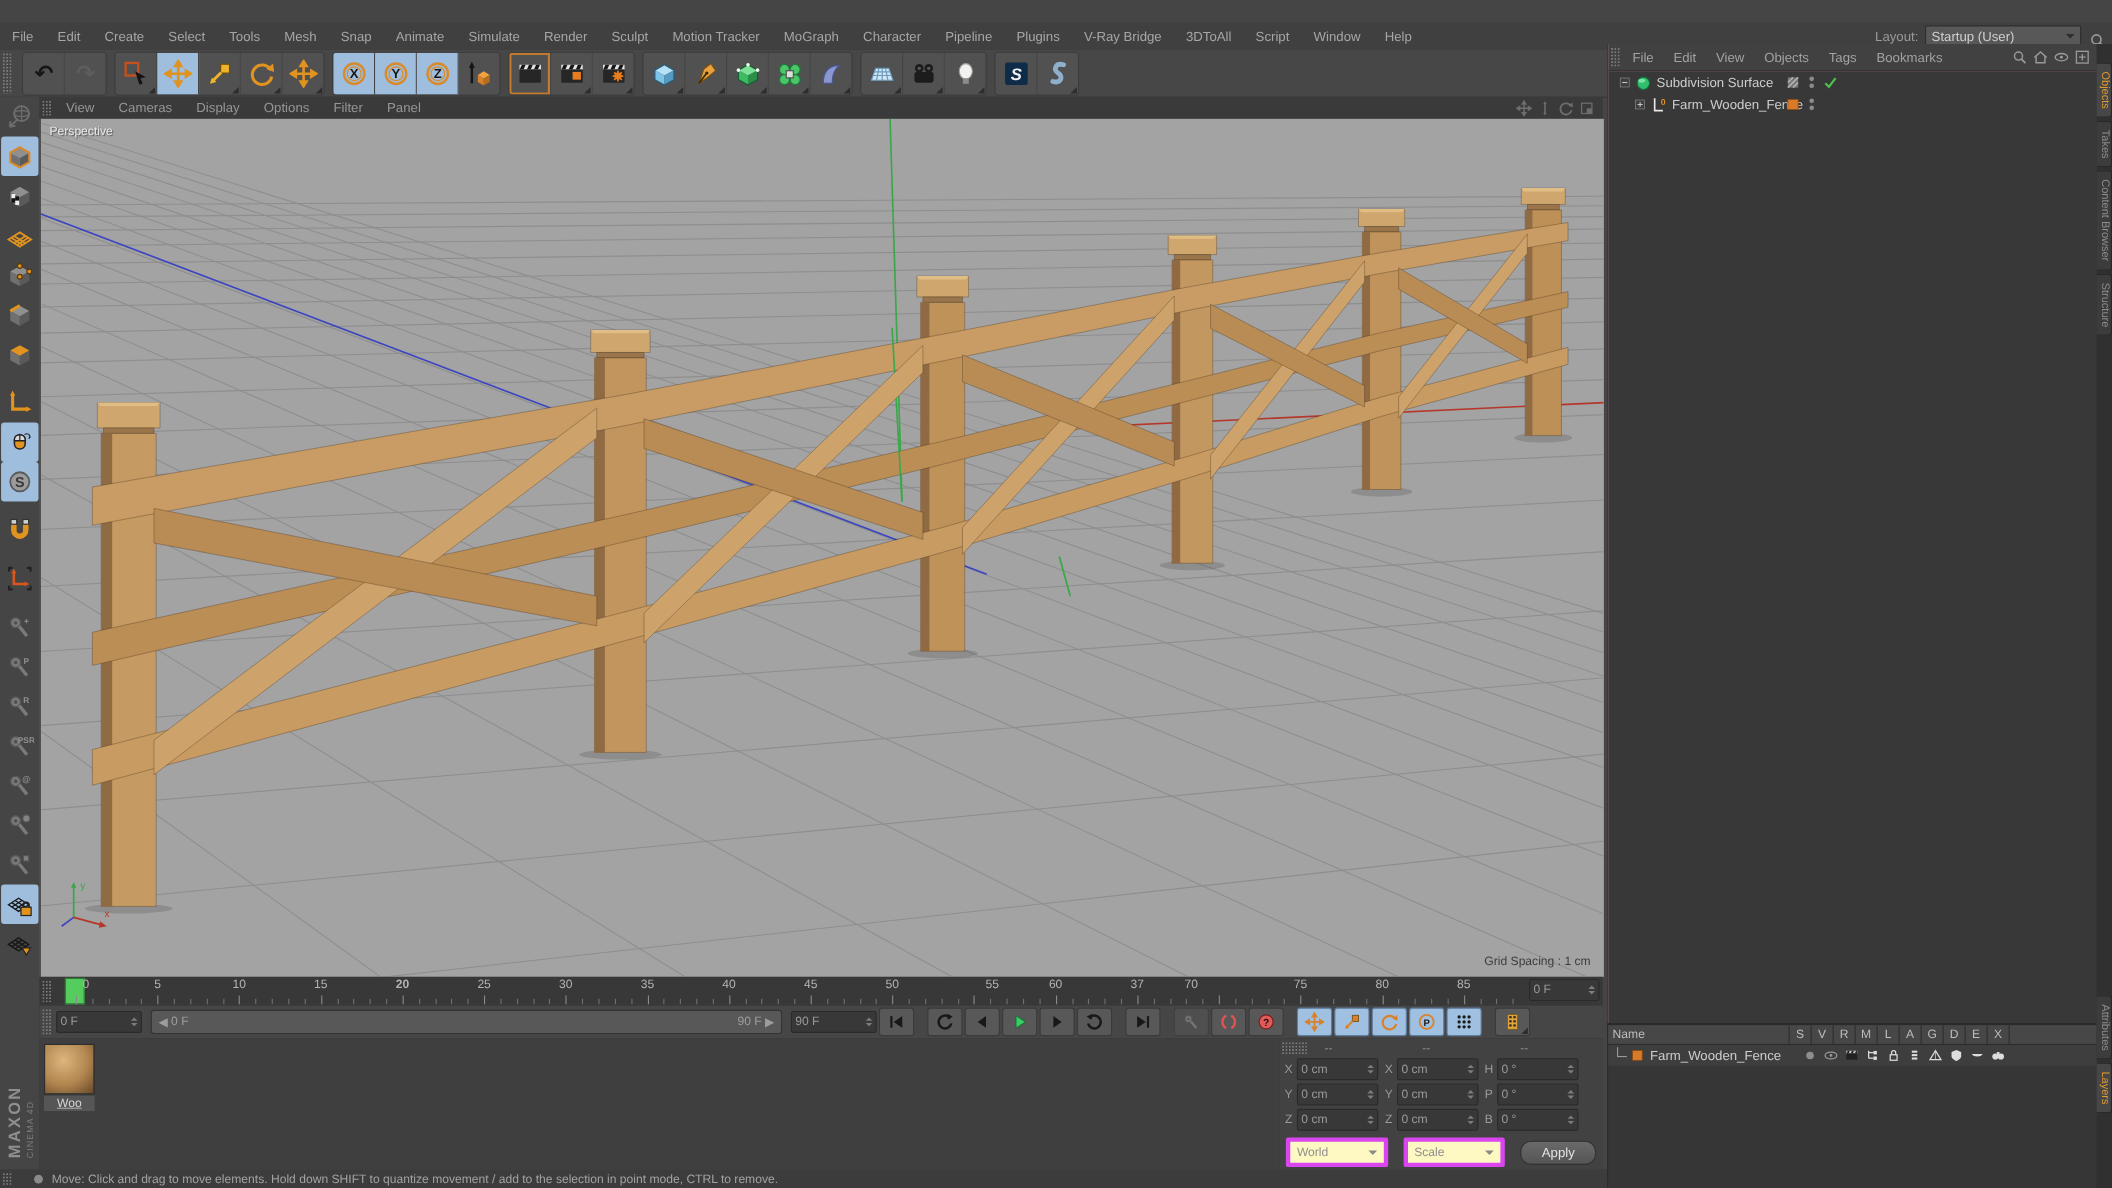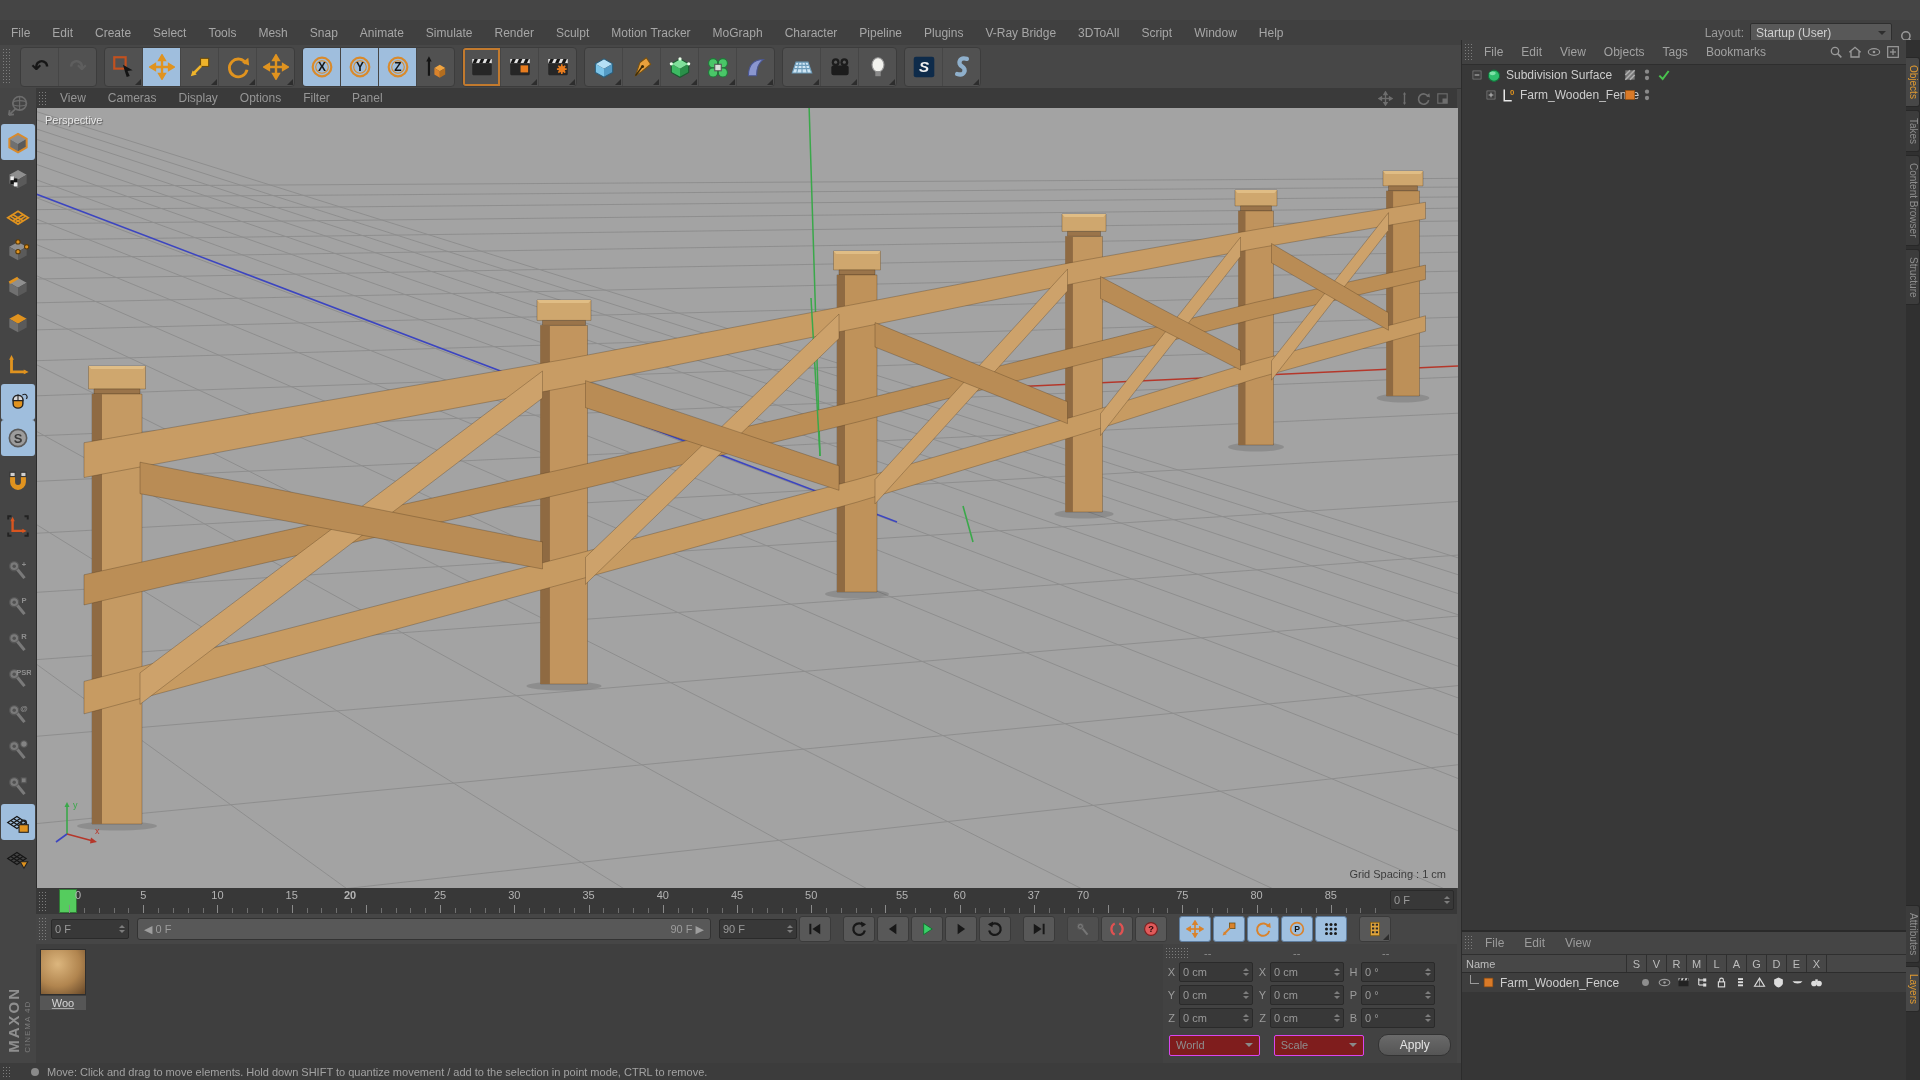--- a/index.html
+++ b/index.html
@@ -88,21 +88,21 @@
   .mat-name{margin-top:1px;background:#565656;color:#d6d6d6;font-size:11px;line-height:14px;}
   #coordmgr{left:1163px;top:944px;width:294px;height:119px;background:#424242;display:flex;flex-direction:column;}
   #coord-head{height:18px;display:flex;align-items:center;color:#8e8e8e;font-size:11px;}
   #coord-head span{width:92px;padding-left:14px;}
   #coord-grid{display:flex;gap:5px;padding:0 4px;}
   .coord-col{display:flex;flex-direction:column;gap:3px;}
   .coord-row{display:flex;align-items:center;gap:3px;}
   .coord-row .lbl{width:9px;color:#9c9c9c;font-size:11px;text-align:center;}
   .coord-row .fld{width:66px;}
   #coord-bottom{display:flex;align-items:center;gap:14px;padding:6px 6px 0 6px;}
-  .drop{width:100px;height:19px;background:#7f1d1d;border:1px solid #d946ef;border-radius:2px;color:#8e8e8e;display:flex;align-items:center;padding:0 6px;font-size:11px;}
+  .drop{width:100px;height:19px;background:#fef9c3;border:4px solid #d946ef;border-radius:2px;color:#8e8e8e;display:flex;align-items:center;padding:0 6px;font-size:11px;}
   .drop .caret{margin-left:auto;width:0;height:0;border:4px solid transparent;border-top-color:#8a8a8a;transform:translateY(2px);}
   #apply-btn{width:92px;height:20px;border-radius:10px;background:linear-gradient(#6a6a6a,#555);border:1px solid #333;color:#e4e4e4;display:flex;align-items:center;justify-content:center;font-size:12px;}
   
   #statusbar{left:0;top:1063px;width:1461px;height:17px;background:#3c3c3c;display:flex;align-items:center;color:#a2a2a2;font-size:11px;}
   #status-dot{width:8px;height:8px;border-radius:50%;background:#8a8a8a;margin:0 8px 0 18px;}
   
   #ompanel{left:1461px;top:40px;width:445px;height:890px;background:#f9a8d4;border-left:1px solid #2c2c2c;}
   #om-menu{height:24px;background:#414141;border-bottom:1px solid #2e2e2e;display:flex;align-items:center;}
   .om-item{padding:0 9px;color:#a2a2a2;}
   #om-icons{margin-left:auto;display:flex;gap:3px;padding-right:6px;}
@@ -732,21 +732,21 @@
         <div class="tick" style="left: 198.133px;"></div>
         <div class="tick" style="left: 212.978px;"></div>
         <div class="tick" style="left: 227.822px;"></div>
         <div class="tick major" style="left: 242.667px;"></div>
         <span class="tick-label" style="left: 242.667px;">15</span>
         <div class="tick" style="left: 257.511px;"></div>
         <div class="tick" style="left: 272.356px;"></div>
         <div class="tick" style="left: 287.2px;"></div>
         <div class="tick" style="left: 302.044px;"></div>
         <div class="tick major" style="left: 316.889px;"></div>
-        <span class="tick-label" style="left: 301px; font-weight: bold;">20</span>
+        <span class="tick-label" style="left: 317px; font-weight: bold;">20</span>
         <div class="tick" style="left: 331.733px;"></div>
         <div class="tick" style="left: 346.578px;"></div>
         <div class="tick" style="left: 361.422px;"></div>
         <div class="tick" style="left: 376.267px;"></div>
         <div class="tick major" style="left: 391.111px;"></div>
         <span class="tick-label" style="left: 391.111px;">25</span>
         <div class="tick" style="left: 405.956px;"></div>
         <div class="tick" style="left: 420.8px;"></div>
         <div class="tick" style="left: 435.644px;"></div>
         <div class="tick" style="left: 450.489px;"></div>
@@ -1193,24 +1193,20 @@
             <svg class="ic" viewBox="0 0 24 24">
               <circle cx="12" cy="7" r="3.2" fill="#8a8a8a"></circle>
               <circle cx="12" cy="16.5" r="3.2" fill="#8a8a8a"></circle>
             </svg>
           </span>
         </div>
       </div>
   </div>
 
   <div id="layerpanel" class="abs">
-    <div class="mgr-menu">
-      <span class="grip"></span>
-      <span id="lay-menu-items"><span class="mgr-item">File</span><span class="mgr-item">Edit</span><span class="mgr-item">View</span></span>
-    </div>
     <div id="lay-table-head">
         <span class="lay-hc" style="width: 160px;">Name</span>
         <span class="lay-hc" style="width: 19px; justify-content: center; padding-left: 0px;">S</span>
         <span class="lay-hc" style="width: 19px; justify-content: center; padding-left: 0px;">V</span>
         <span class="lay-hc" style="width: 19px; justify-content: center; padding-left: 0px;">R</span>
         <span class="lay-hc" style="width: 19px; justify-content: center; padding-left: 0px;">M</span>
         <span class="lay-hc" style="width: 19px; justify-content: center; padding-left: 0px;">L</span>
         <span class="lay-hc" style="width: 19px; justify-content: center; padding-left: 0px;">A</span>
         <span class="lay-hc" style="width: 19px; justify-content: center; padding-left: 0px;">G</span>
         <span class="lay-hc" style="width: 19px; justify-content: center; padding-left: 0px;">D</span>

